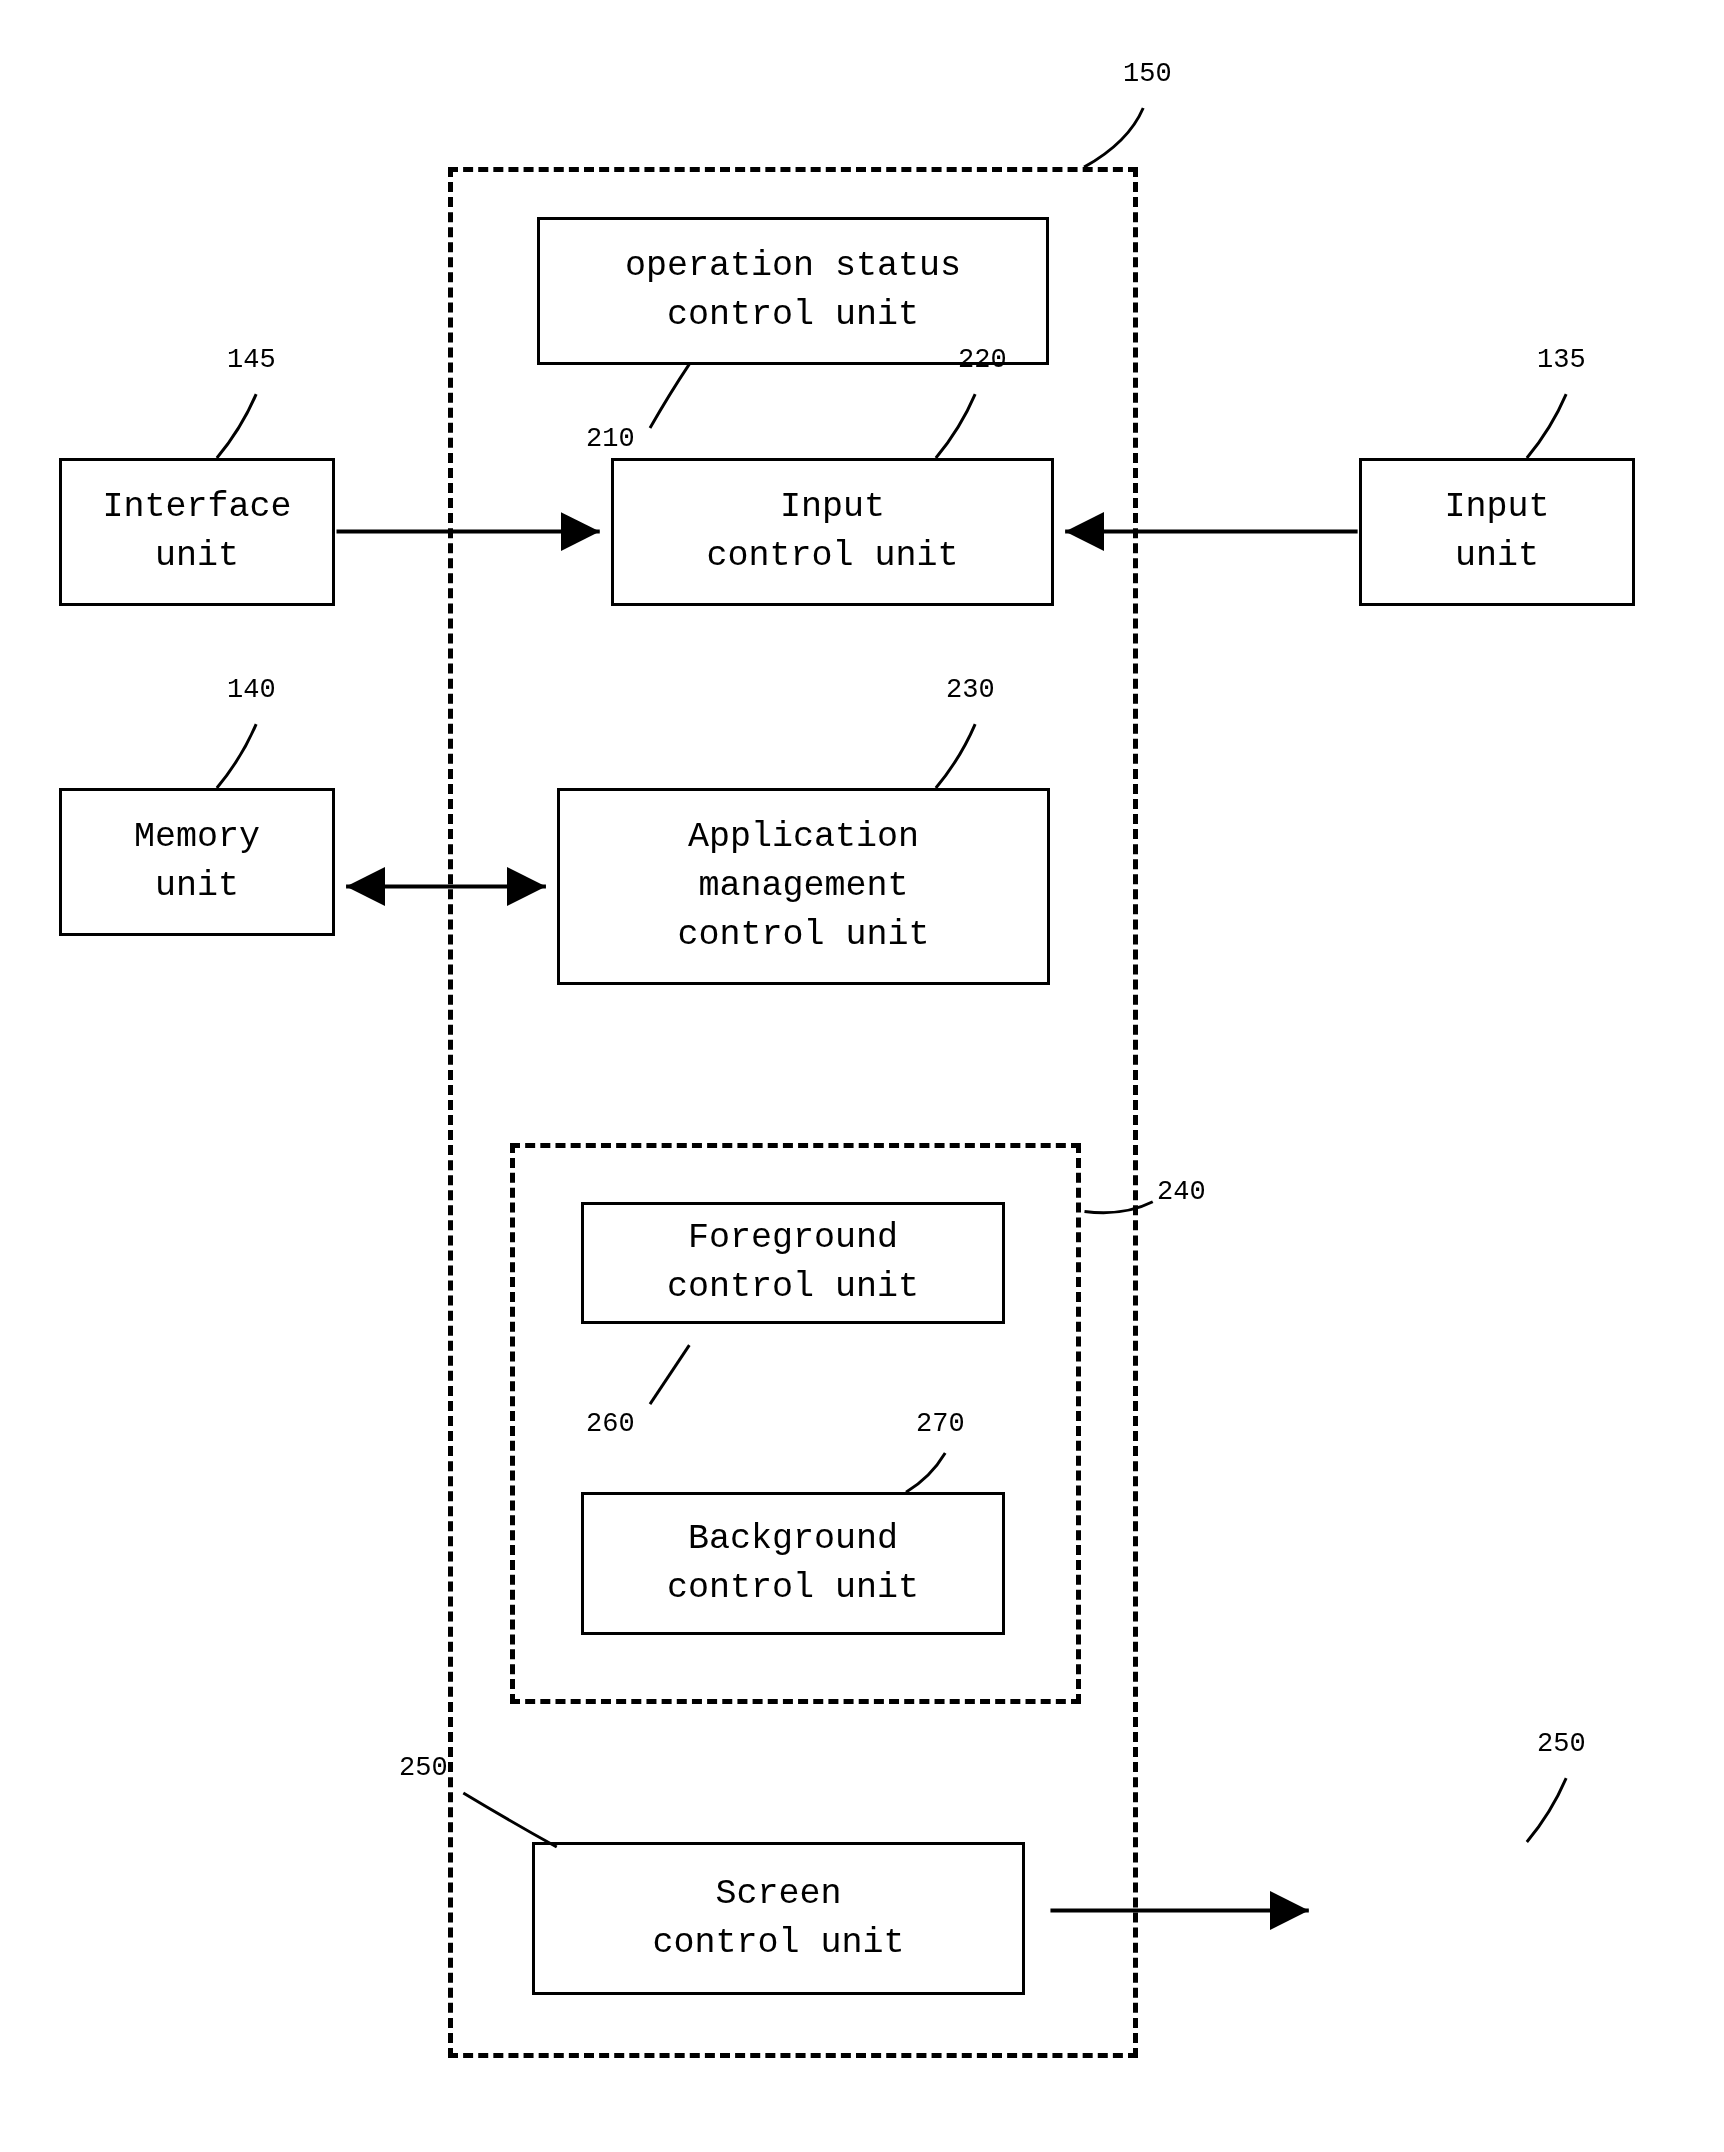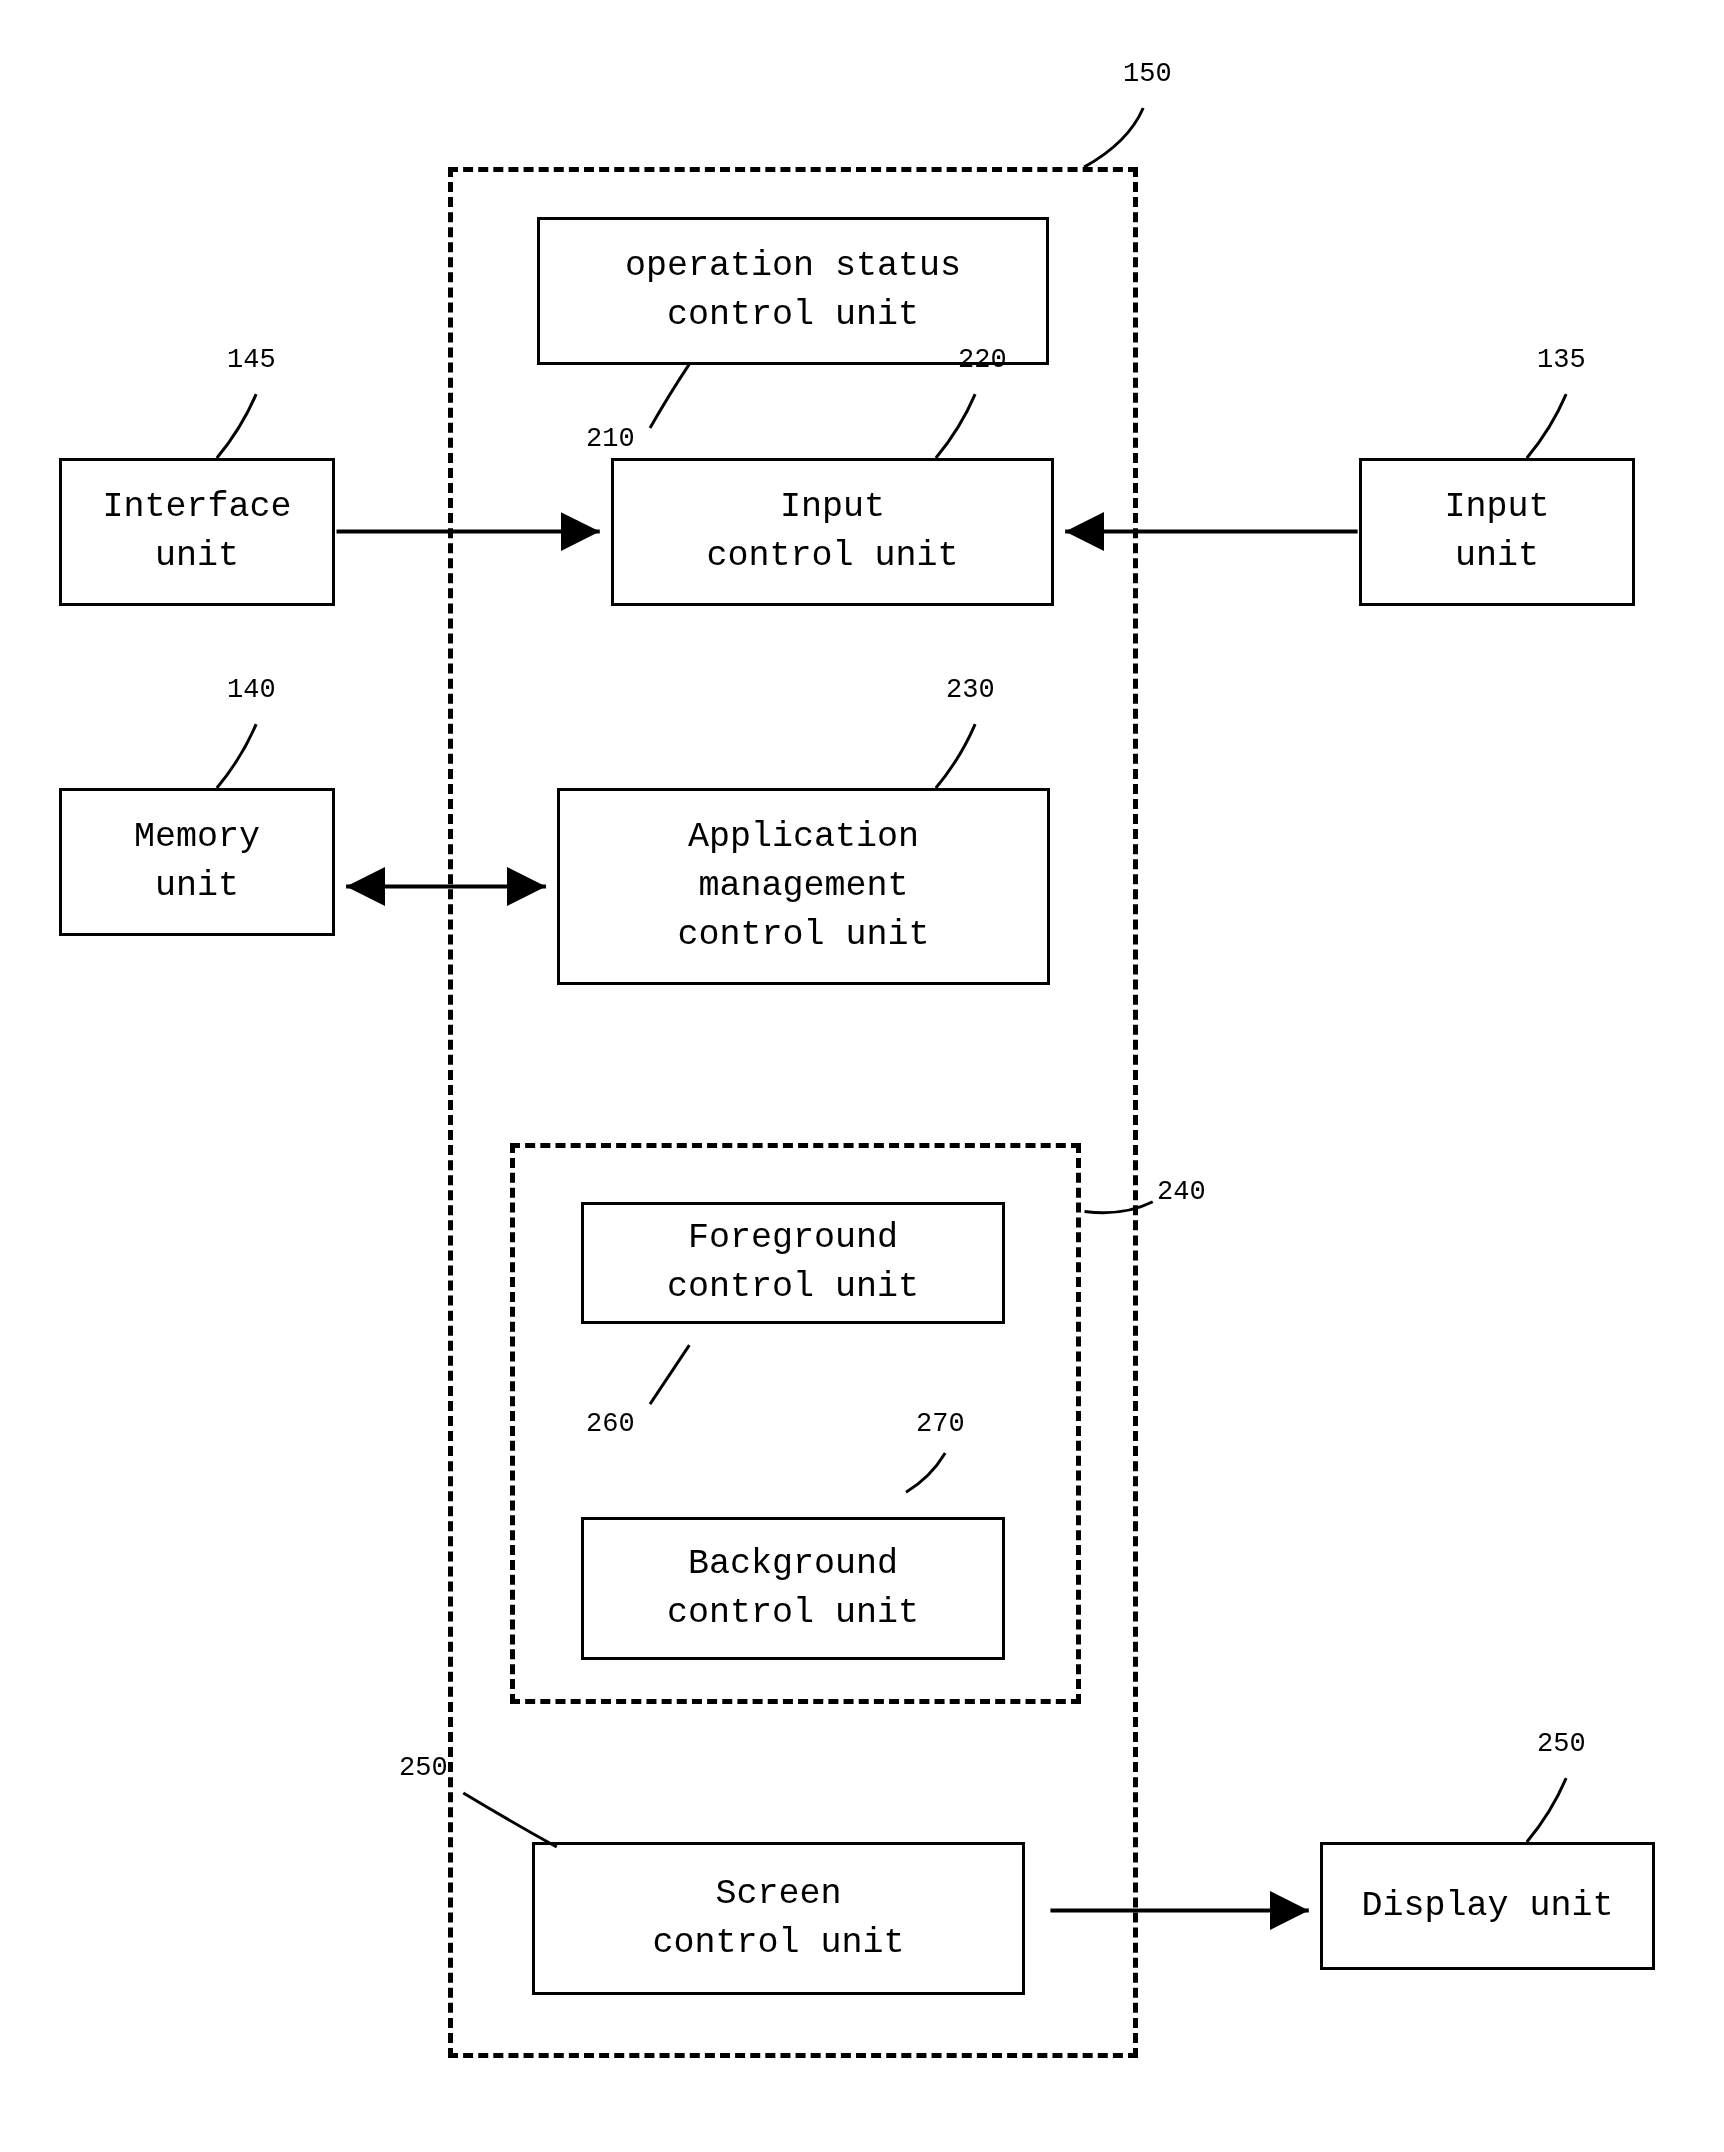--- a/index.html
+++ b/index.html
@@ -82,23 +82,20 @@
 
   <div class="box" style="left:1359px; top:458px; width:276px; height:148px;">
     <span style="white-space:pre-line;">Input
 unit</span>
   </div>
   <div class="label" style="left:1537px; top:345px;">135</div>
   <svg class="conn" style="left:1517px; top:394px; width:59px; height:69px;" viewBox="0 0 60 70" width="59" height="69">
     <path d="M 50 0 Q 35 35 10 65" stroke="#000" stroke-width="3" fill="none"></path>
   </svg>
 
-  <div class="box" style="left:1320px; top:1842px; width:335px; height:128px;">
-    <span style="white-space:pre-line;">Display unit</span>
-  </div>
   <div class="label" style="left:1537px; top:1729px;">250</div>
   <svg class="conn" style="left:1517px; top:1778px; width:59px; height:69px;" viewBox="0 0 60 70" width="59" height="69">
     <path d="M 50 0 Q 35 35 10 65" stroke="#000" stroke-width="3" fill="none"></path>
   </svg>
 
   <div class="box" style="left:537px; top:217px; width:512px; height:148px;">
     <span style="white-space:pre-line;text-align:center;">operation status
 control unit</span>
   </div>
   <div class="label" style="left:586px; top:424px;">210</div>
@@ -127,21 +124,21 @@
 
   <div class="box" style="left:581px; top:1202px; width:424px; height:122px;">
     <span style="white-space:pre-line;">Foreground
 control unit</span>
   </div>
   <div class="label" style="left:586px; top:1409px;">260</div>
   <svg class="conn" style="left:650px; top:1345px; width:59px; height:69px;" viewBox="0 0 60 70" width="59" height="69">
     <path d="M 40 0 Q 20 30 0 60" stroke="#000" stroke-width="3" fill="none"></path>
   </svg>
 
-  <div class="box" style="left:581px; top:1492px; width:424px; height:143px;margin-top:25px;">
+  <div class="box" style="left:581px; top:1492px; width:424px; height:143px;">
     <span style="white-space:pre-line;">Background
 control unit</span>
   </div>
   <div class="label" style="left:916px; top:1409px;">270</div>
   <svg class="conn" style="left:901px; top:1453px; width:59px; height:49px;" viewBox="0 0 60 50" width="59" height="49">
     <path d="M 45 0 Q 30 25 5 40" stroke="#000" stroke-width="3" fill="none"></path>
   </svg>
 
   <div class="box" style="left:532px; top:1842px; width:493px; height:153px;">
     <span style="white-space:pre-line;">Screen

